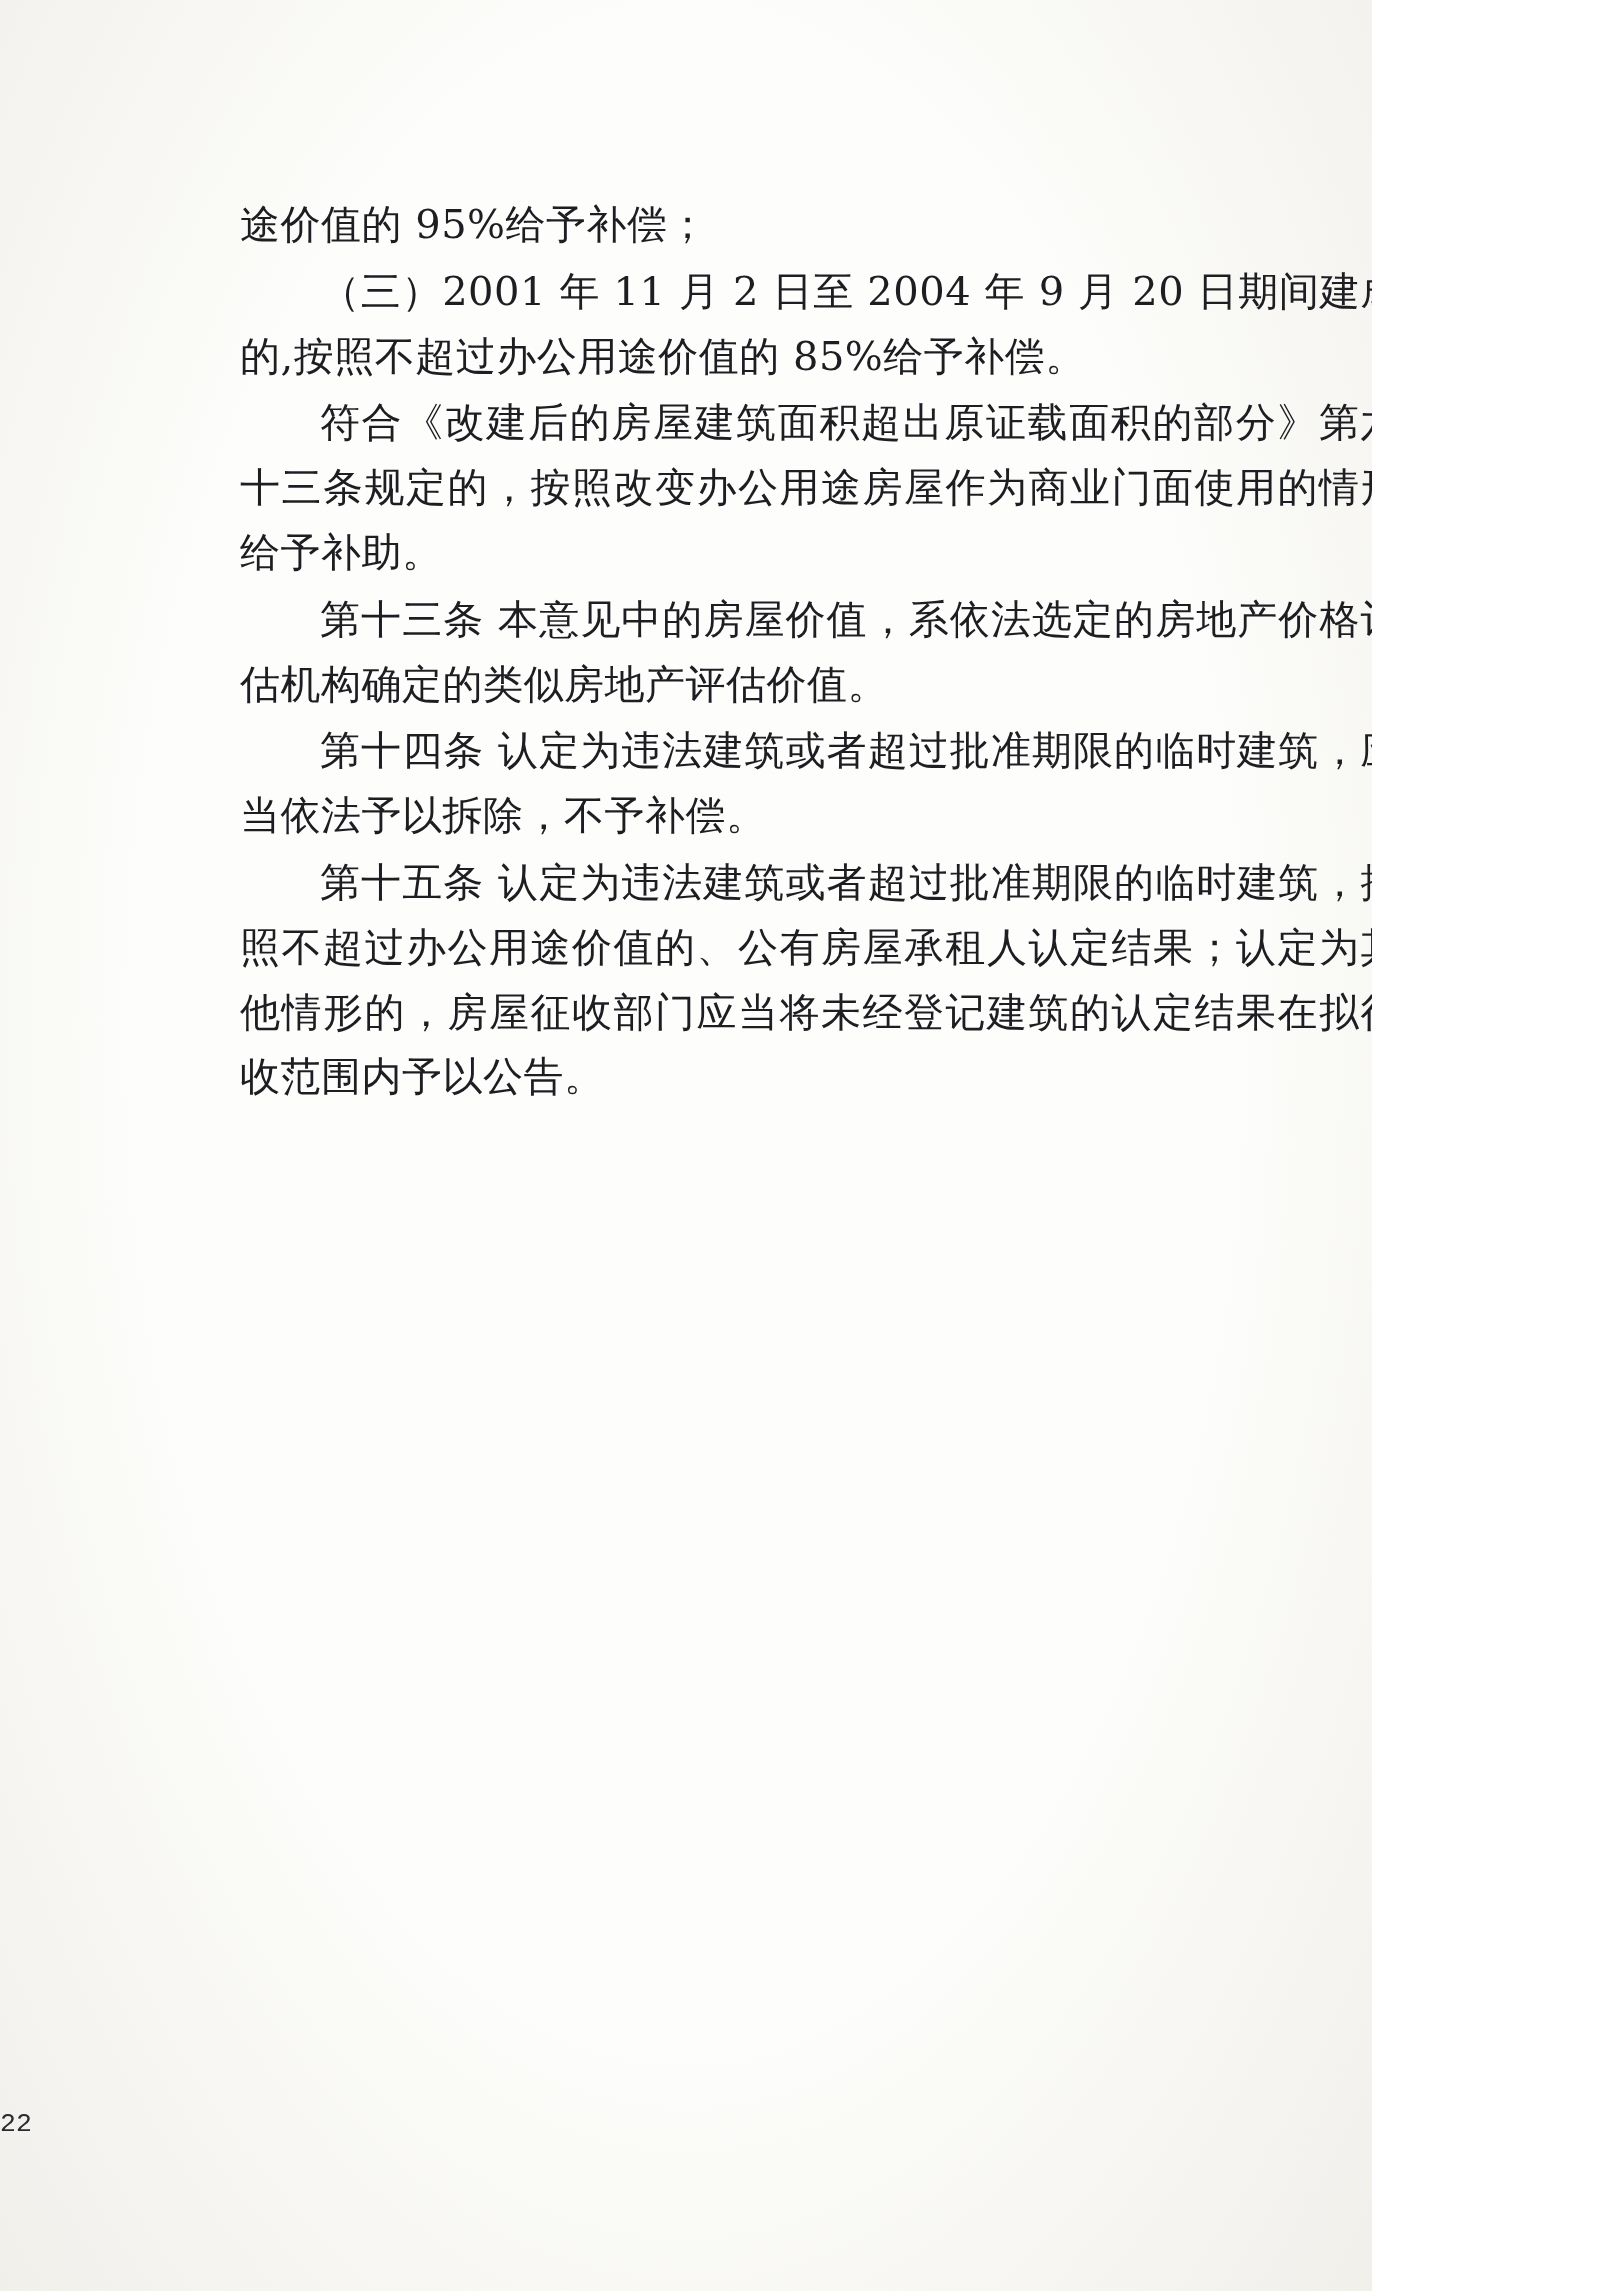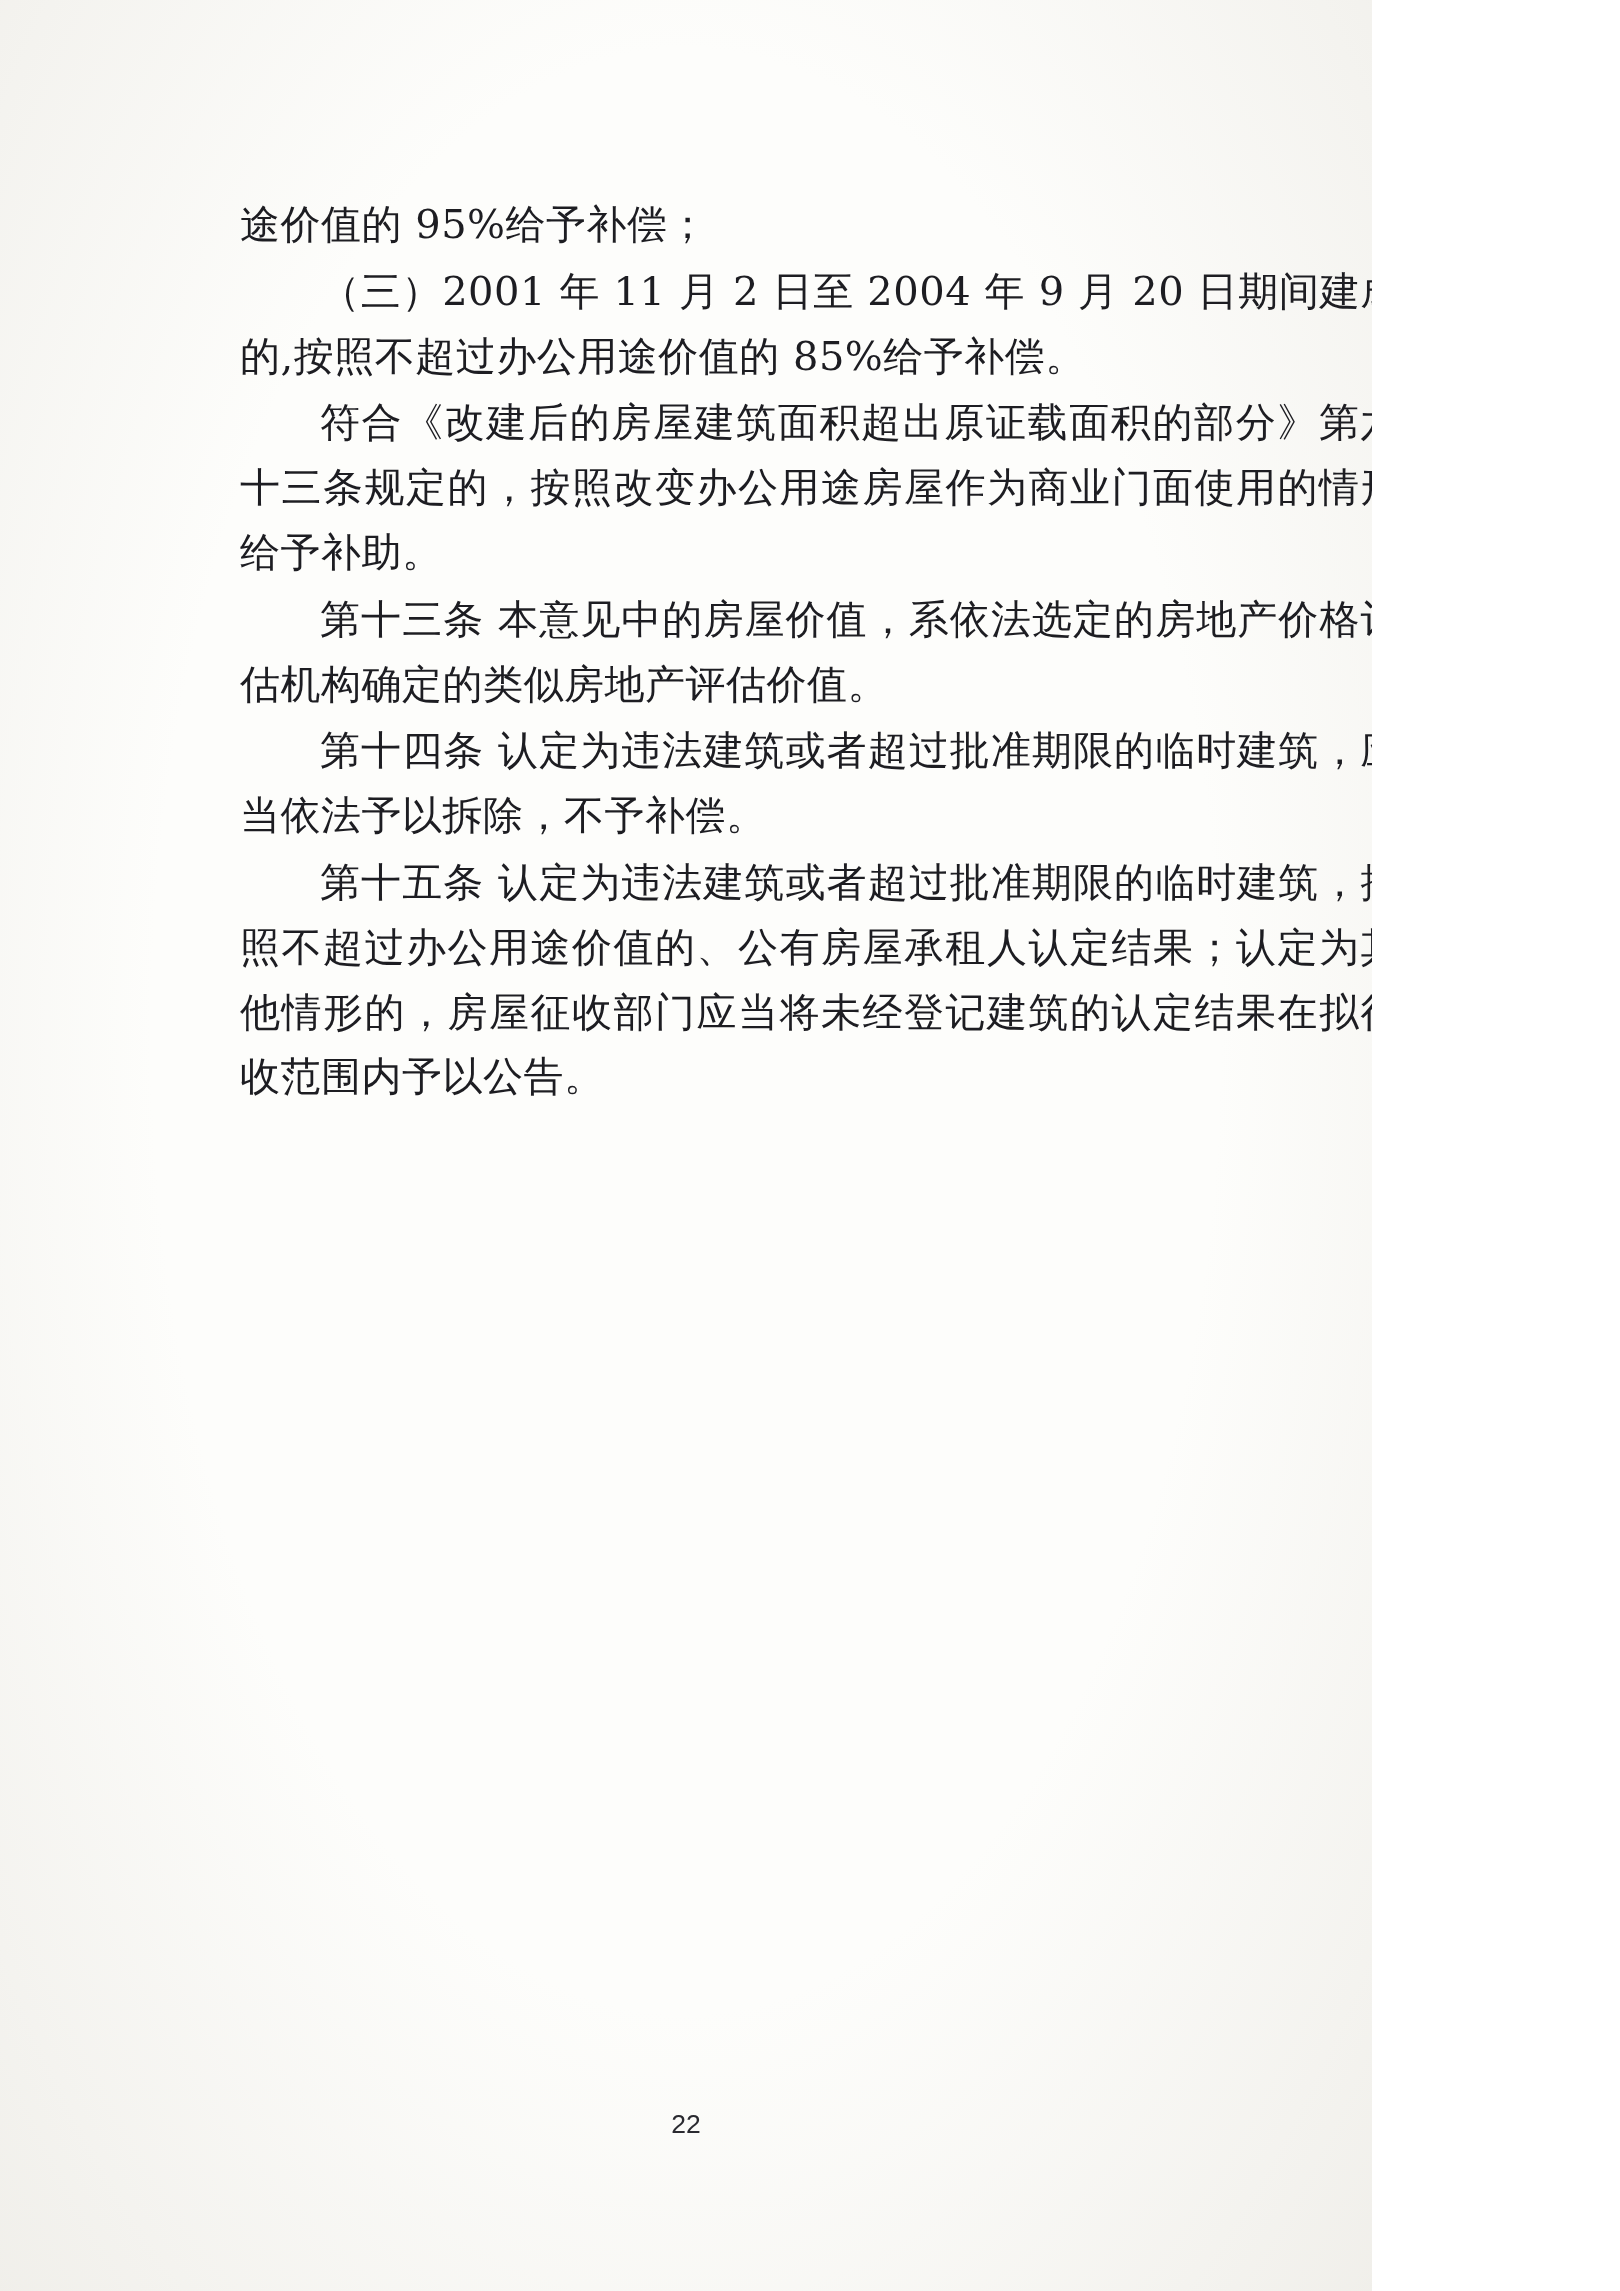--- a/index.html
+++ b/index.html
@@ -44,24 +44,23 @@
     font-family: "DejaVu Serif", "Liberation Serif", serif;
   }
   .para.indent {
     text-indent: 80px;
   }
   .pagenum {
     position: absolute;
     left: 0;
     right: 0;
     top: 2109px;
-    text-align: center;
     font-size: 26.5px;
     color: #2a2a30;
-    font-family: Liberation Sans, sans-serif;
+    font-family: Liberation Mono, monospace;
   }
 </style>
 </head>
 <body>
 
 <div class="page">
   <div class="content">
 
     <p class="para">途价值的 95%给予补偿；</p>
 

